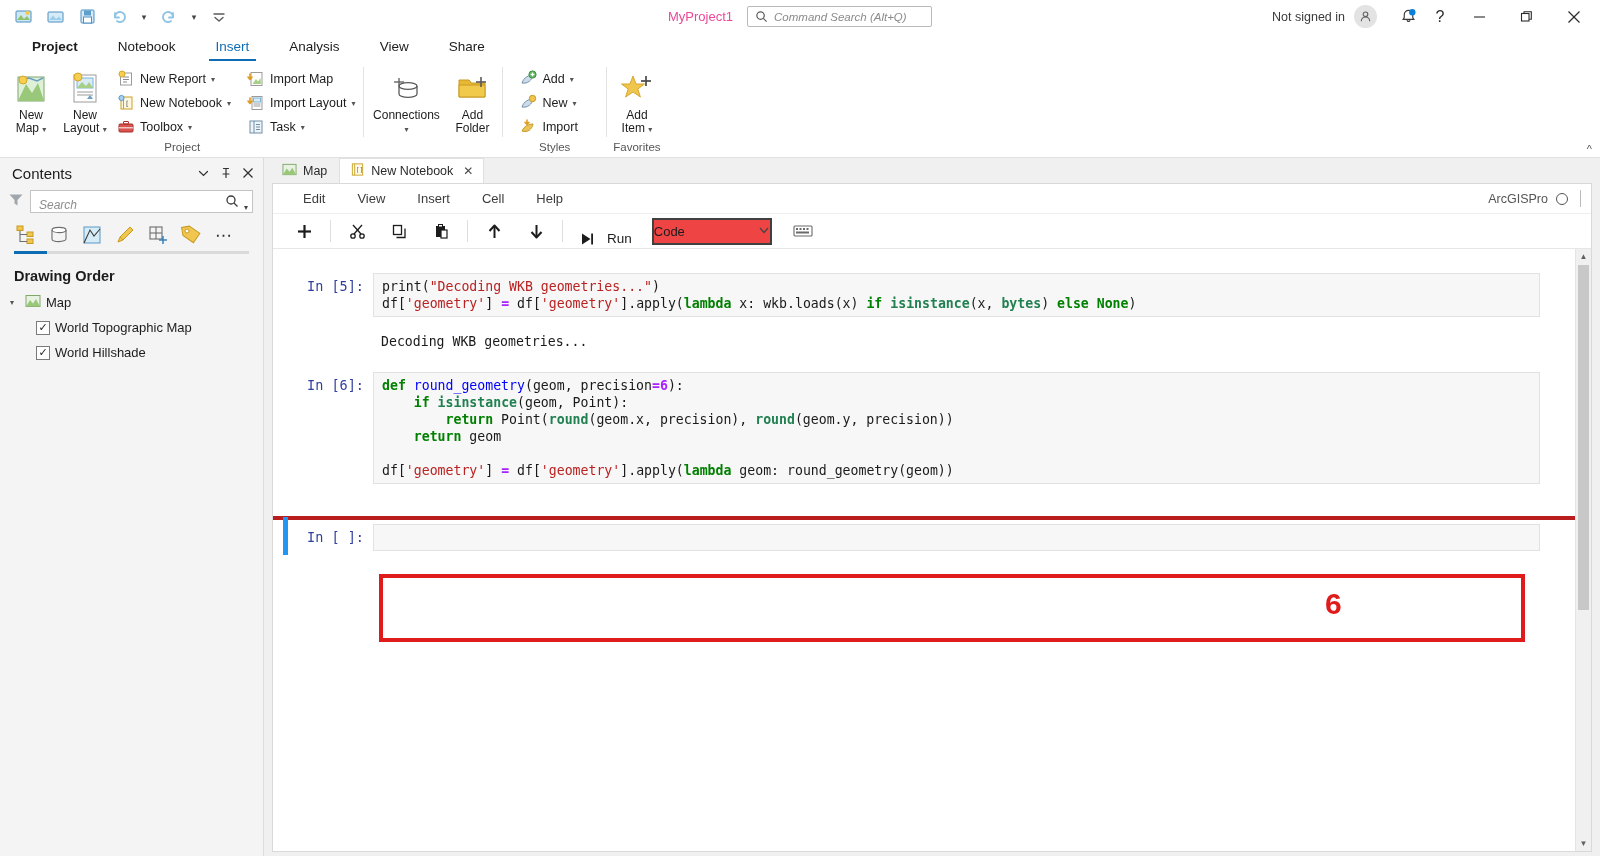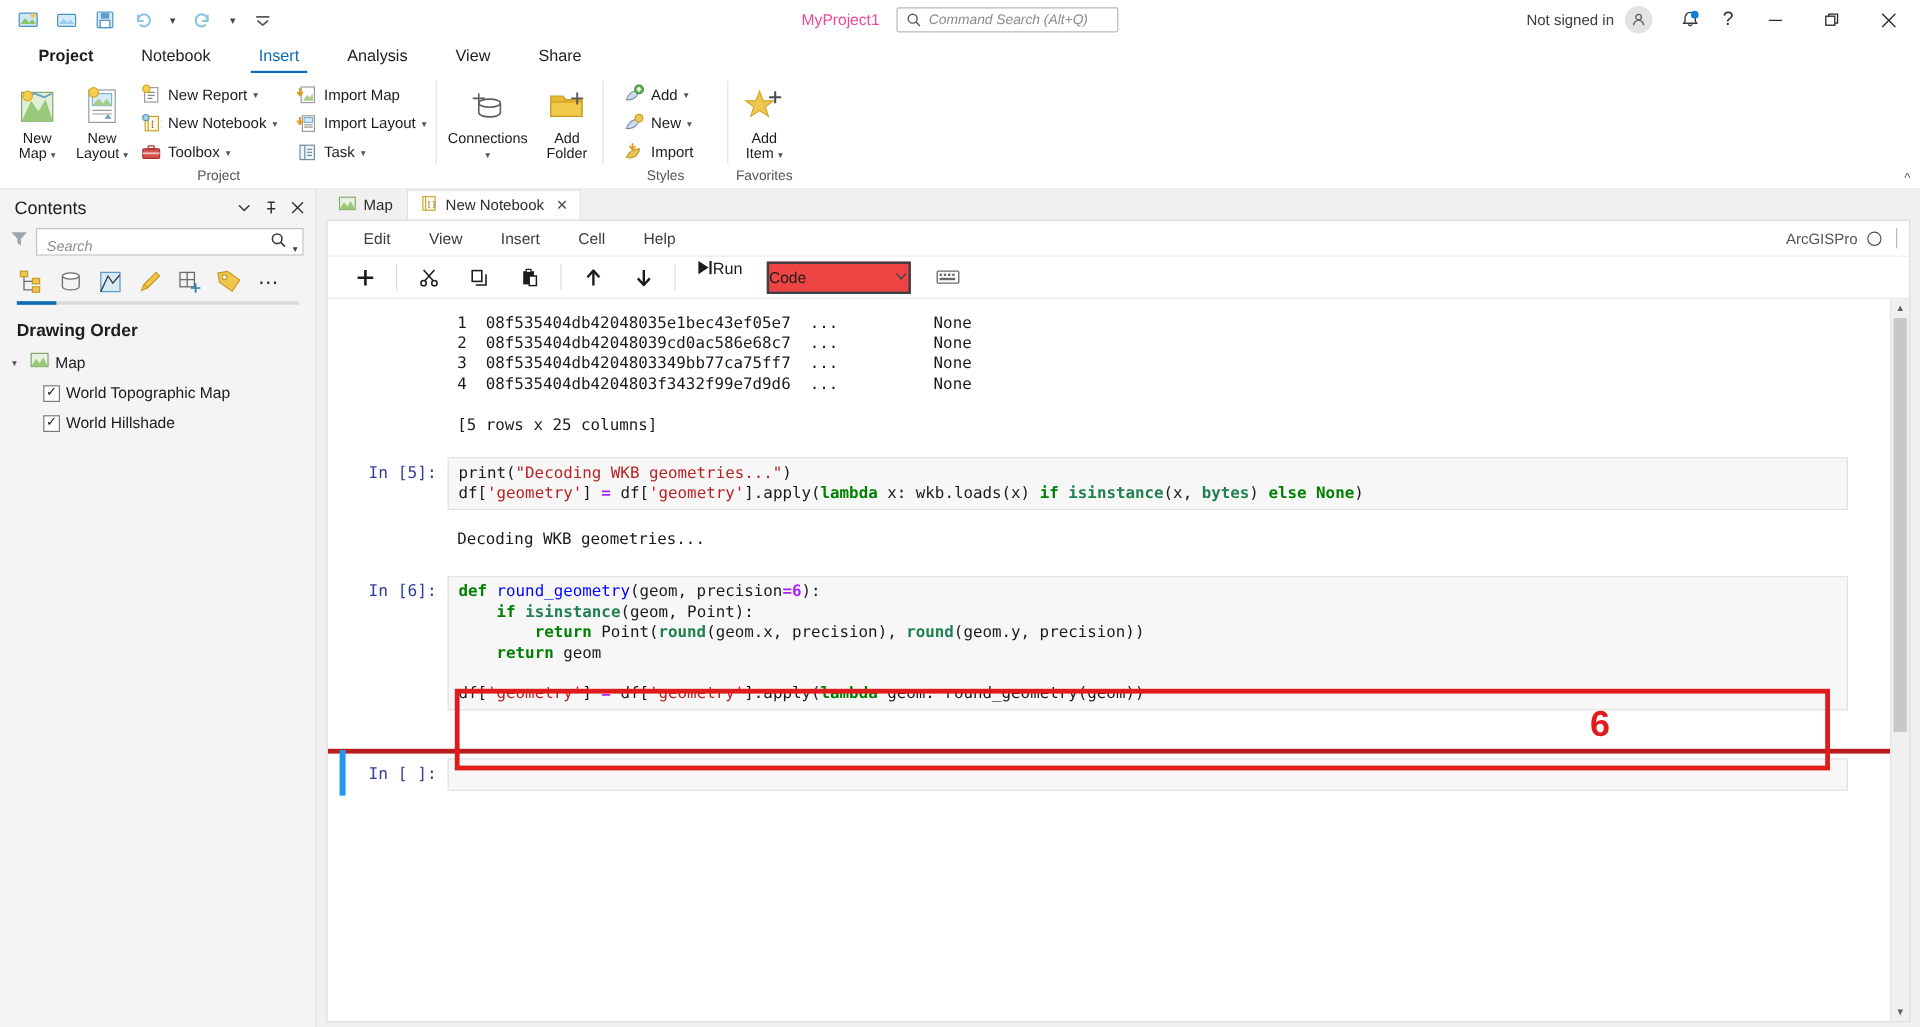--- a/index.html
+++ b/index.html
@@ -202,21 +202,21 @@
   .kernel-ring { width: 12px; height: 12px; border: 1.6px solid #555; border-radius: 50%; }
   .kernel-bar { width: 1px; height: 17px; background: #bbb; margin-left: 4px; }
 
   .nb-toolbar {
     height: 35px; display: flex; align-items: center; padding-left: 10px;
     border-bottom: 1px solid #e6e6e6; gap: 0;
   }
   .tbtn { width: 42px; height: 30px; display: flex; align-items: center; justify-content: center; cursor: pointer; color: #1c1c1c; }
   .tbsep { width: 1px; height: 22px; background: #dedede; margin: 0 5px; }
   .run-btn {
-    display: flex; align-items: flex-start; gap: 0; padding: 0 12px;
+    display: flex; align-items: flex-end; gap: 13px; padding: 0 12px;
     height: 30px; cursor: pointer; font-size: 13.5px; color: #1c1c1c;
   }
   .celltype {
     width: 120px; height: 27px; border: 2px solid #404040; background: #ef4444;
     display: flex; align-items: center; padding: 0 0; margin-left: 8px;
     font-size: 13px; color: #1c1c1c; cursor: pointer;
   }
   .celltype .cv { flex: 1; }
 
   .nb-scroll-wrap { flex: 1; display: flex; overflow: hidden; position: relative; }
@@ -819,29 +819,20 @@
             <rect x="10" y="4" width="2" height="2" fill="#6a6a6a"></rect>
             <rect x="13.5" y="4" width="2" height="2" fill="#6a6a6a"></rect>
             <rect x="3" y="7.5" width="13" height="2" fill="#6a6a6a"></rect>
           </svg>
         </div>
       </div>
 
       <div class="nb-scroll-wrap">
         <div class="nb-body">
 
-          <div class="cell">
-            <div class="prompt"></div>
-            <div class="outputbox">1  08f535404db42048035e1bec43ef05e7  ...          None
-2  08f535404db42048039cd0ac586e68c7  ...          None
-3  08f535404db4204803349bb77ca75ff7  ...          None
-4  08f535404db4204803f3432f99e7d9d6  ...          None
-
-[5 rows x 25 columns]</div>
-          </div>
 
           <div style="height:14px"></div>
 
           <div class="cell">
             <div class="prompt">In [5]:</div>
             <div class="inputbox">print(<span class="s">"Decoding WKB geometries..."</span>)
 df[<span class="s">'geometry'</span>] <span class="op">=</span> df[<span class="s">'geometry'</span>].apply(<span class="k">lambda</span> x: wkb.loads(x) <span class="k">if</span> <span class="n">isinstance</span>(x, <span class="n">bytes</span>) <span class="k">else</span> <span class="k">None</span>)</div>
           </div>
 
           <div style="height:12px"></div>

